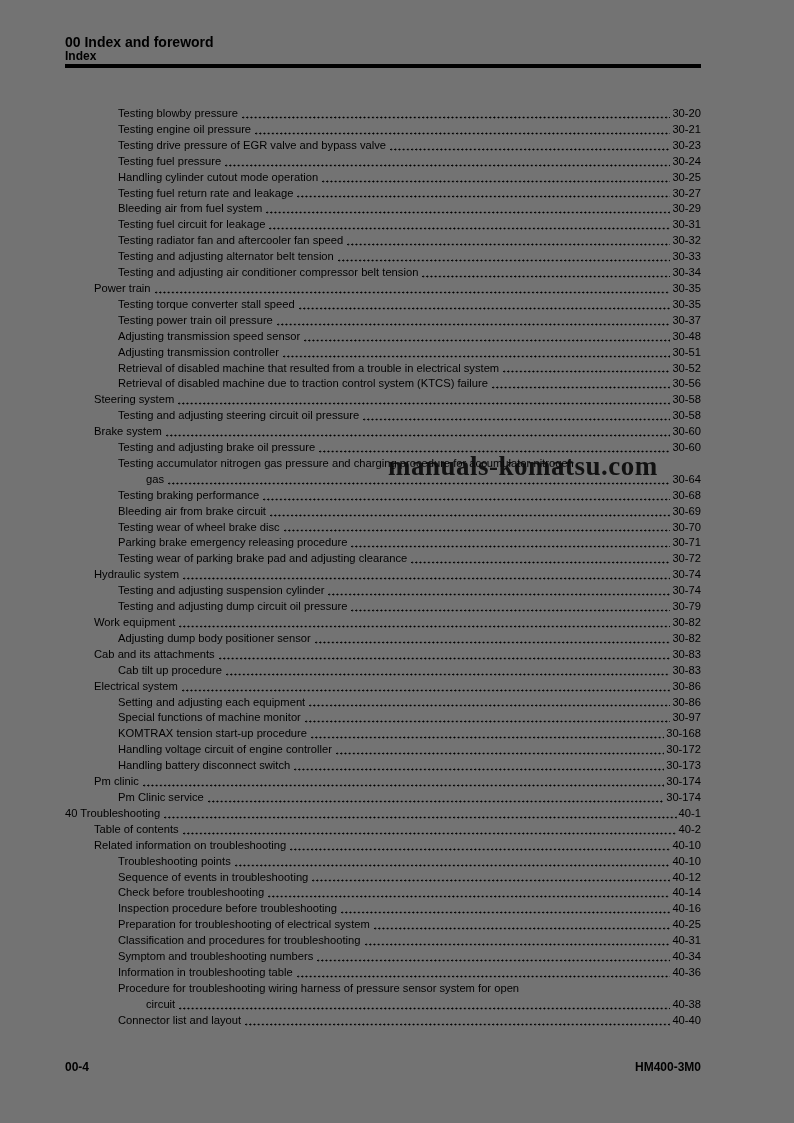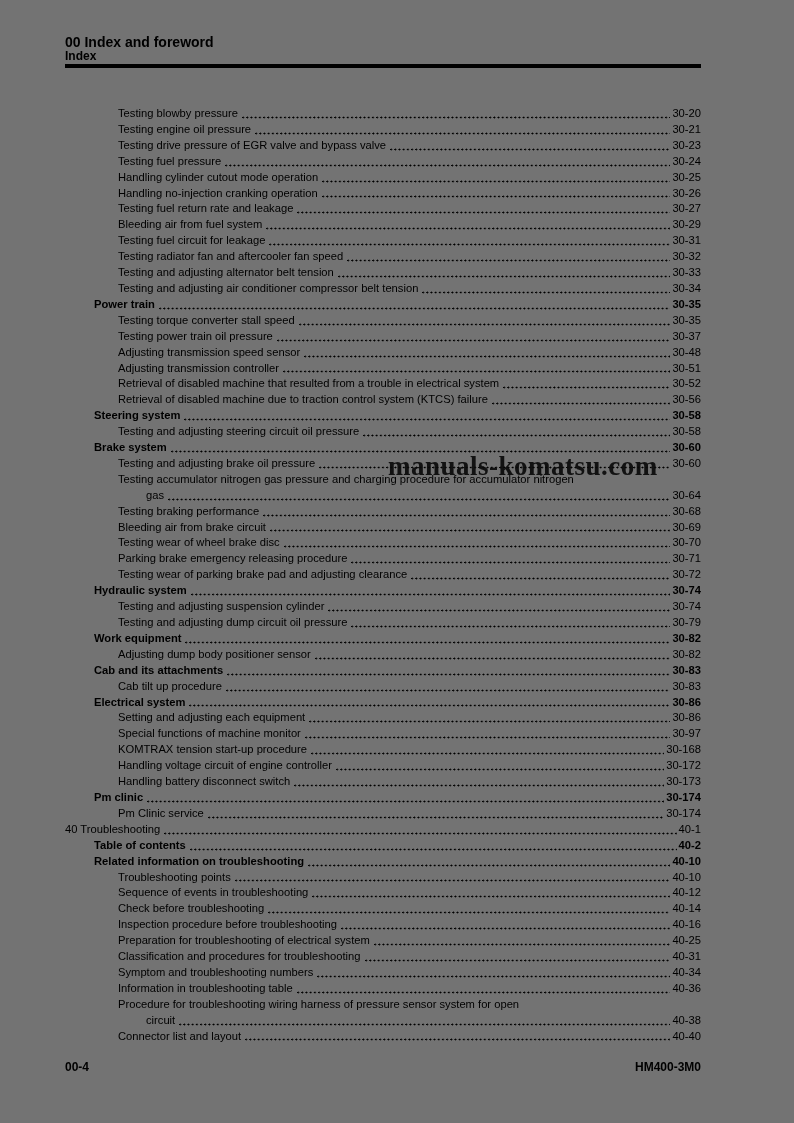--- a/index.html
+++ b/index.html
@@ -21,21 +21,21 @@
   .row .dots {
     flex:1 1 auto;
     align-self:flex-end;
     height:3px;
     margin:0 2px 3px 4px;
     background-image:radial-gradient(circle at 1.1px 1.5px, #000 0.85px, transparent 1.15px);
     background-size:4.2px 3px;
     background-repeat:repeat-x;
   }
   .lvl0 { padding-left:0;text-align:right; }
-  .lvl1 { padding-left:29px;font-weight:bold; }
+  .lvl1 { padding-left:29px; }
   .lvl2 { padding-left:53px; }
   .cont { padding-left:81px;text-align:right; }
 
   .watermark {
     position:absolute; left:388px; top:451px;
     font-family:"Liberation Serif","DejaVu Serif",serif;
     font-weight:bold; font-size:27px; color:rgba(10,10,10,0.92);
     letter-spacing:0.5px;
     z-index:5;
   }
@@ -78,25 +78,20 @@
         <span class="t">Testing fuel pressure</span>
         <span class="dots"></span>
         <span class="pg">30-24</span>
       </div>
       <div class="row lvl2">
         <span class="t">Handling cylinder cutout mode operation</span>
         <span class="dots"></span>
         <span class="pg">30-25</span>
       </div>
       <div class="row lvl2">
-        <span class="t">Handling no-injection cranking operation</span>
-        <span class="dots"></span>
-        <span class="pg">30-26</span>
-      </div>
-      <div class="row lvl2">
         <span class="t">Testing fuel return rate and leakage</span>
         <span class="dots"></span>
         <span class="pg">30-27</span>
       </div>
       <div class="row lvl2">
         <span class="t">Bleeding air from fuel system</span>
         <span class="dots"></span>
         <span class="pg">30-29</span>
       </div>
       <div class="row lvl2">

